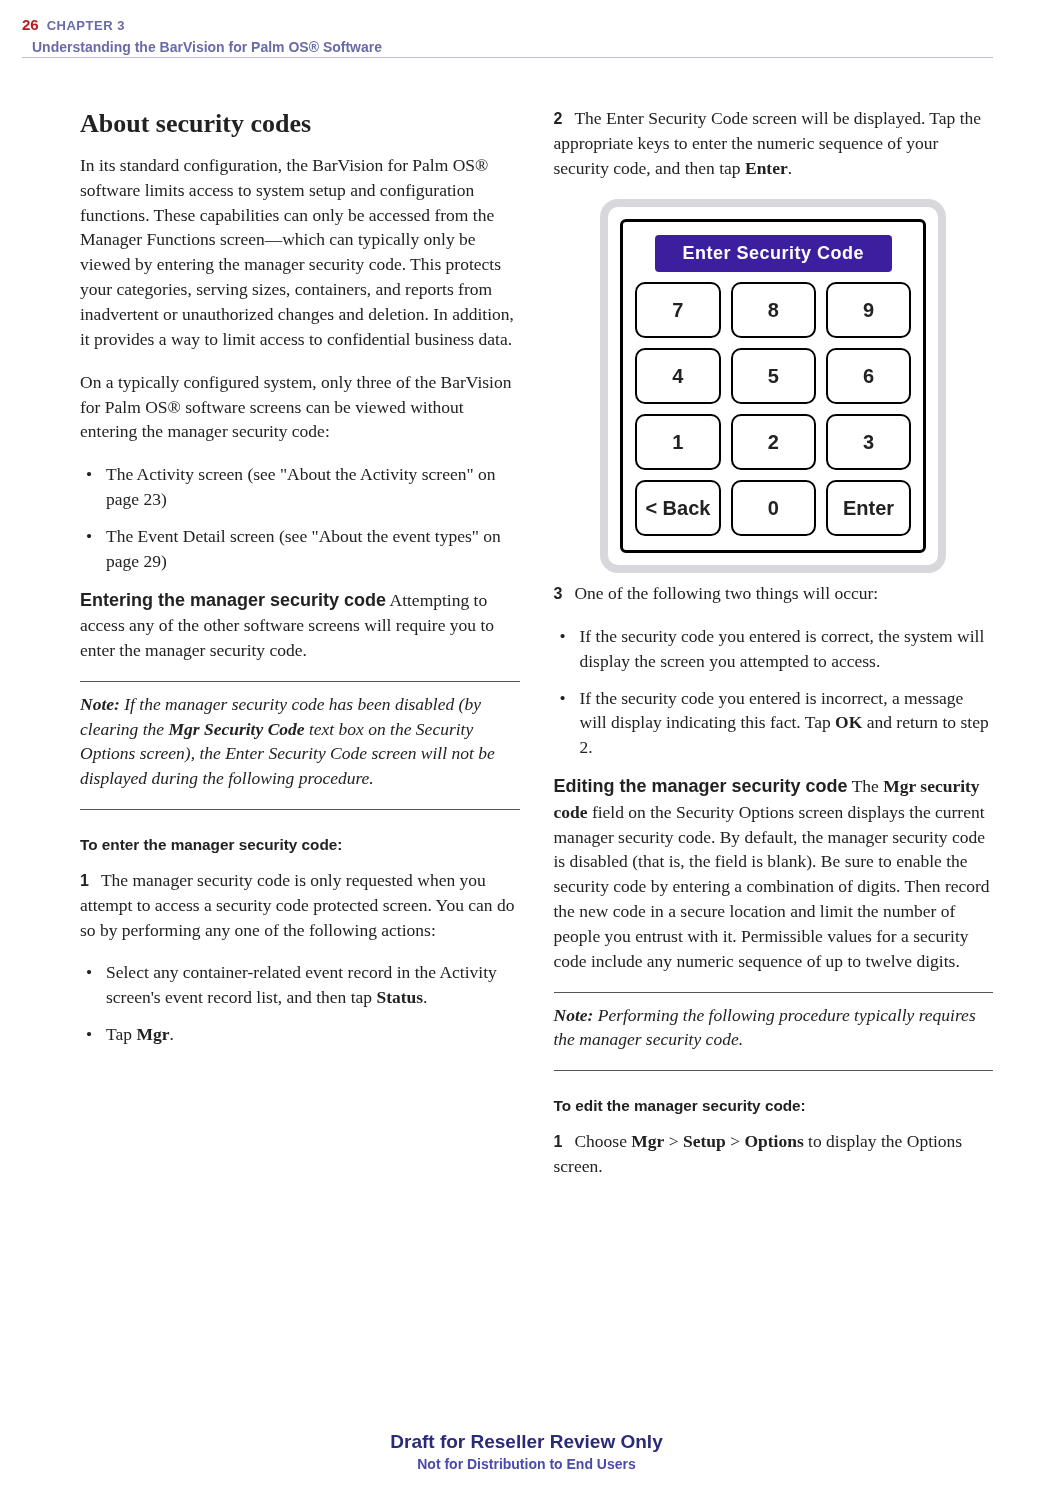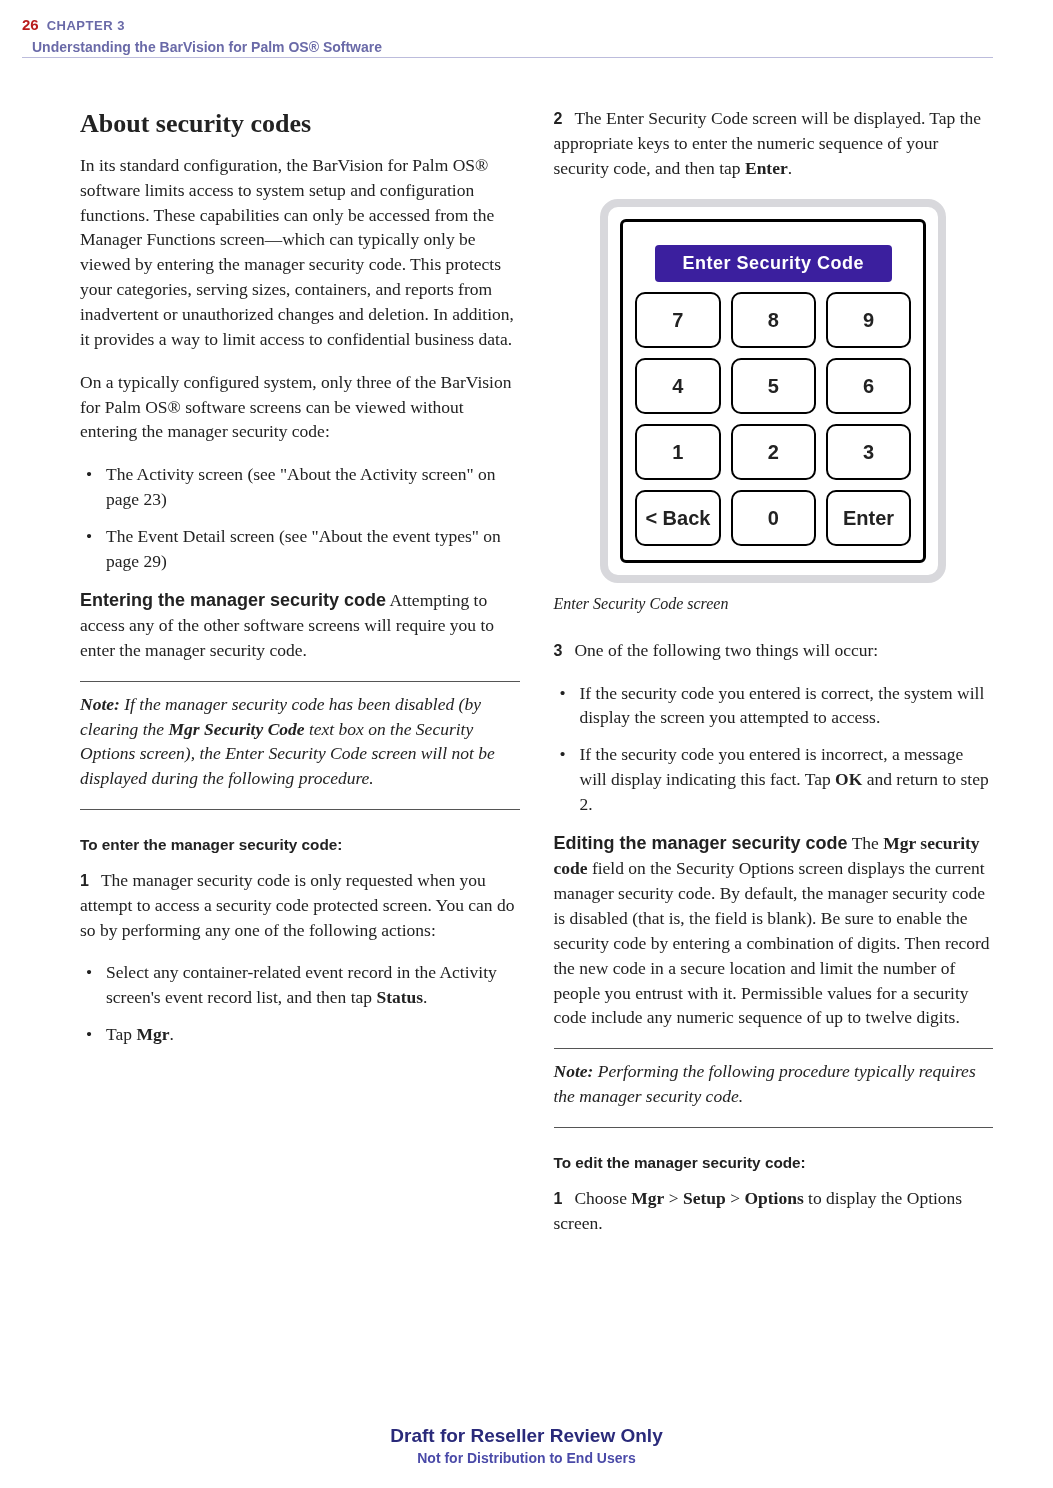--- a/index.html
+++ b/index.html
@@ -117,21 +117,21 @@
     padding: 12px 12px 14px 12px;
   }
   .title-bar {
     background: #3b1f9e;
     color: #fff;
     font-family: Arial, Helvetica, sans-serif;
     font-weight: 900;
     font-size: 18px;
     text-align: center;
     padding: 6px 3px;
-    margin: 11px auto 10px auto;
+    margin: 1px auto 10px auto;
     width: 86%;
     border-radius: 4px;
     letter-spacing: 0.5px;
   }
   .keypad {
     display: grid;
     grid-template-columns: repeat(3, 1fr);
     gap: 10px;
   }
   .key {
@@ -146,21 +146,21 @@
     font-size: 20px;
   }
   .caption {
     font-style: italic;
     font-size: 16px;
     margin: 10px 0 22px 0;
   }
 
   .footer {
     position: absolute;
-    bottom: 22px;
+    bottom: 16px;
     left: 0;
     width: 100%;
     text-align: center;
   }
   .footer-l1 {
     font-family: Arial, Helvetica, sans-serif;
     font-weight: 800;
     font-size: 19px;
     color: #2a2a7a;
   }
@@ -241,21 +241,20 @@
             <div class="key">1</div>
             <div class="key">2</div>
             <div class="key">3</div>
             <div class="key">&lt; Back</div>
             <div class="key">0</div>
             <div class="key">Enter</div>
           </div>
         </div>
       </div>
     </div>
-    <p class="caption">Enter Security Code screen</p>
 
     <p class="para">
       <span class="step-num">3</span><span>One of the following two things will occur:</span>
     </p>
 
     <ul>
       <li>If the security code you entered is correct, the system will display the screen you attempted to access.</li>
       <li>
         <span>If the security code you entered is incorrect, a message will display indicating this fact. Tap </span><span class="uibold">OK</span><span> and return to step 2.</span>
       </li>

